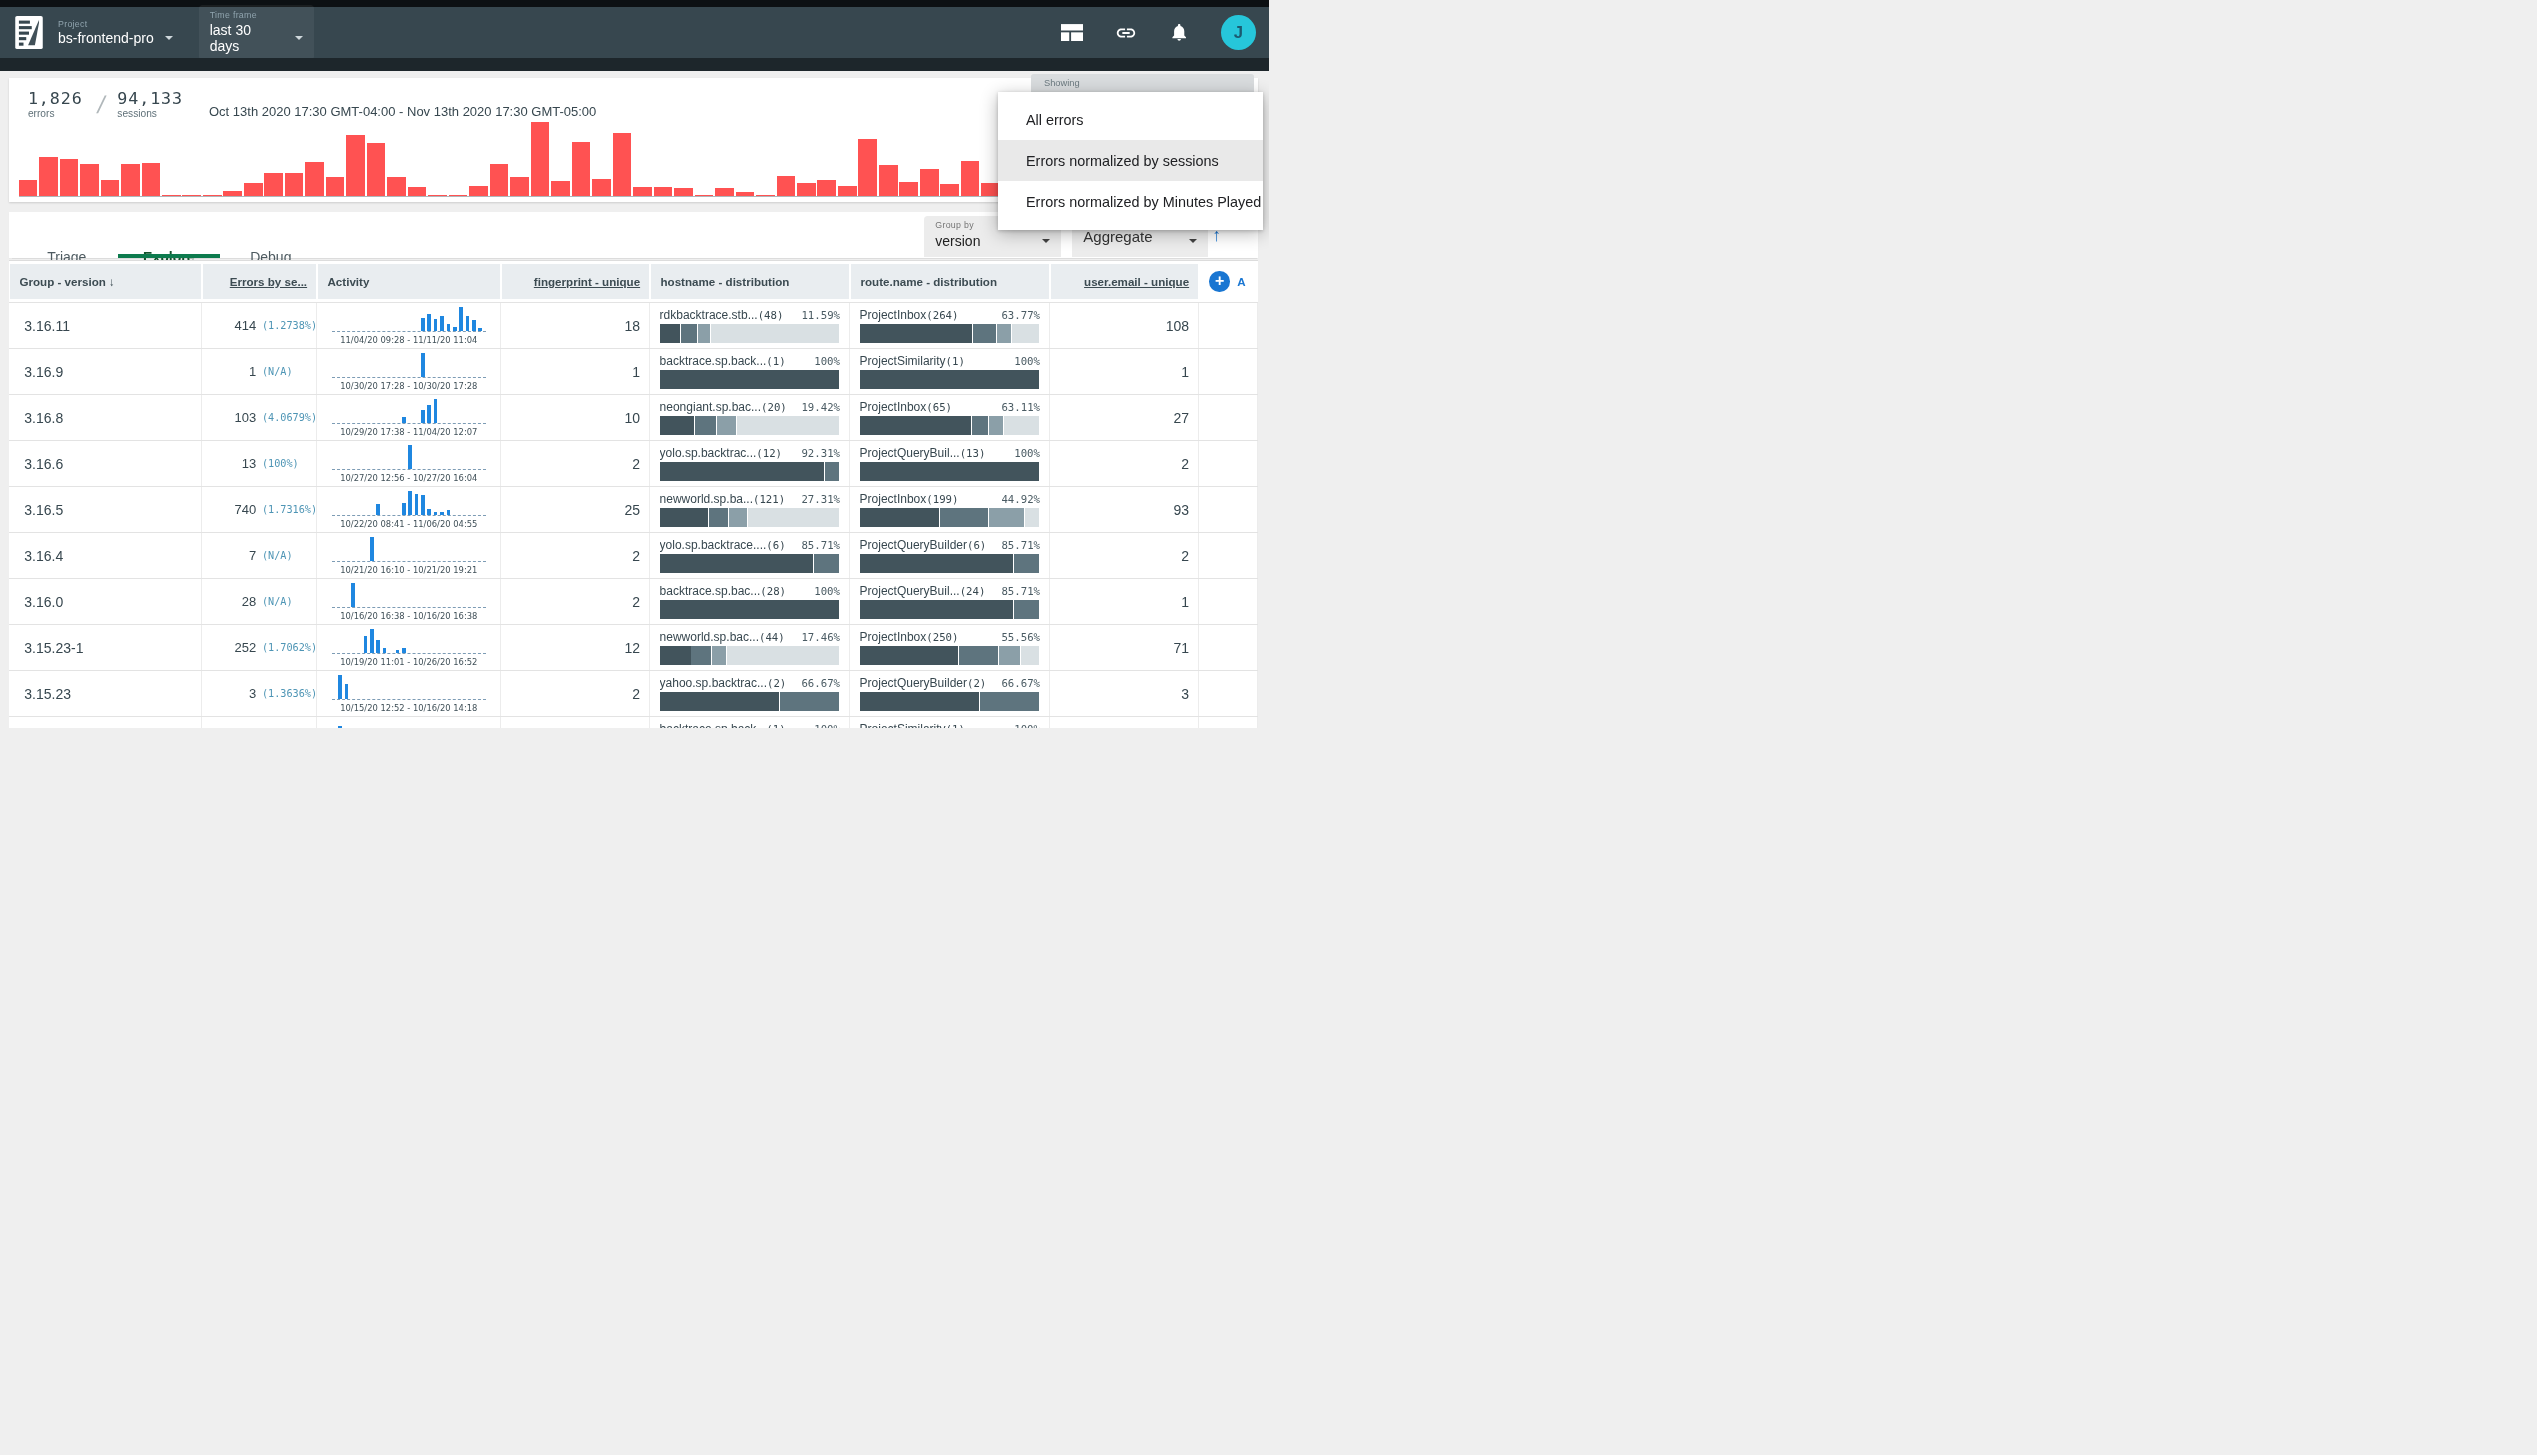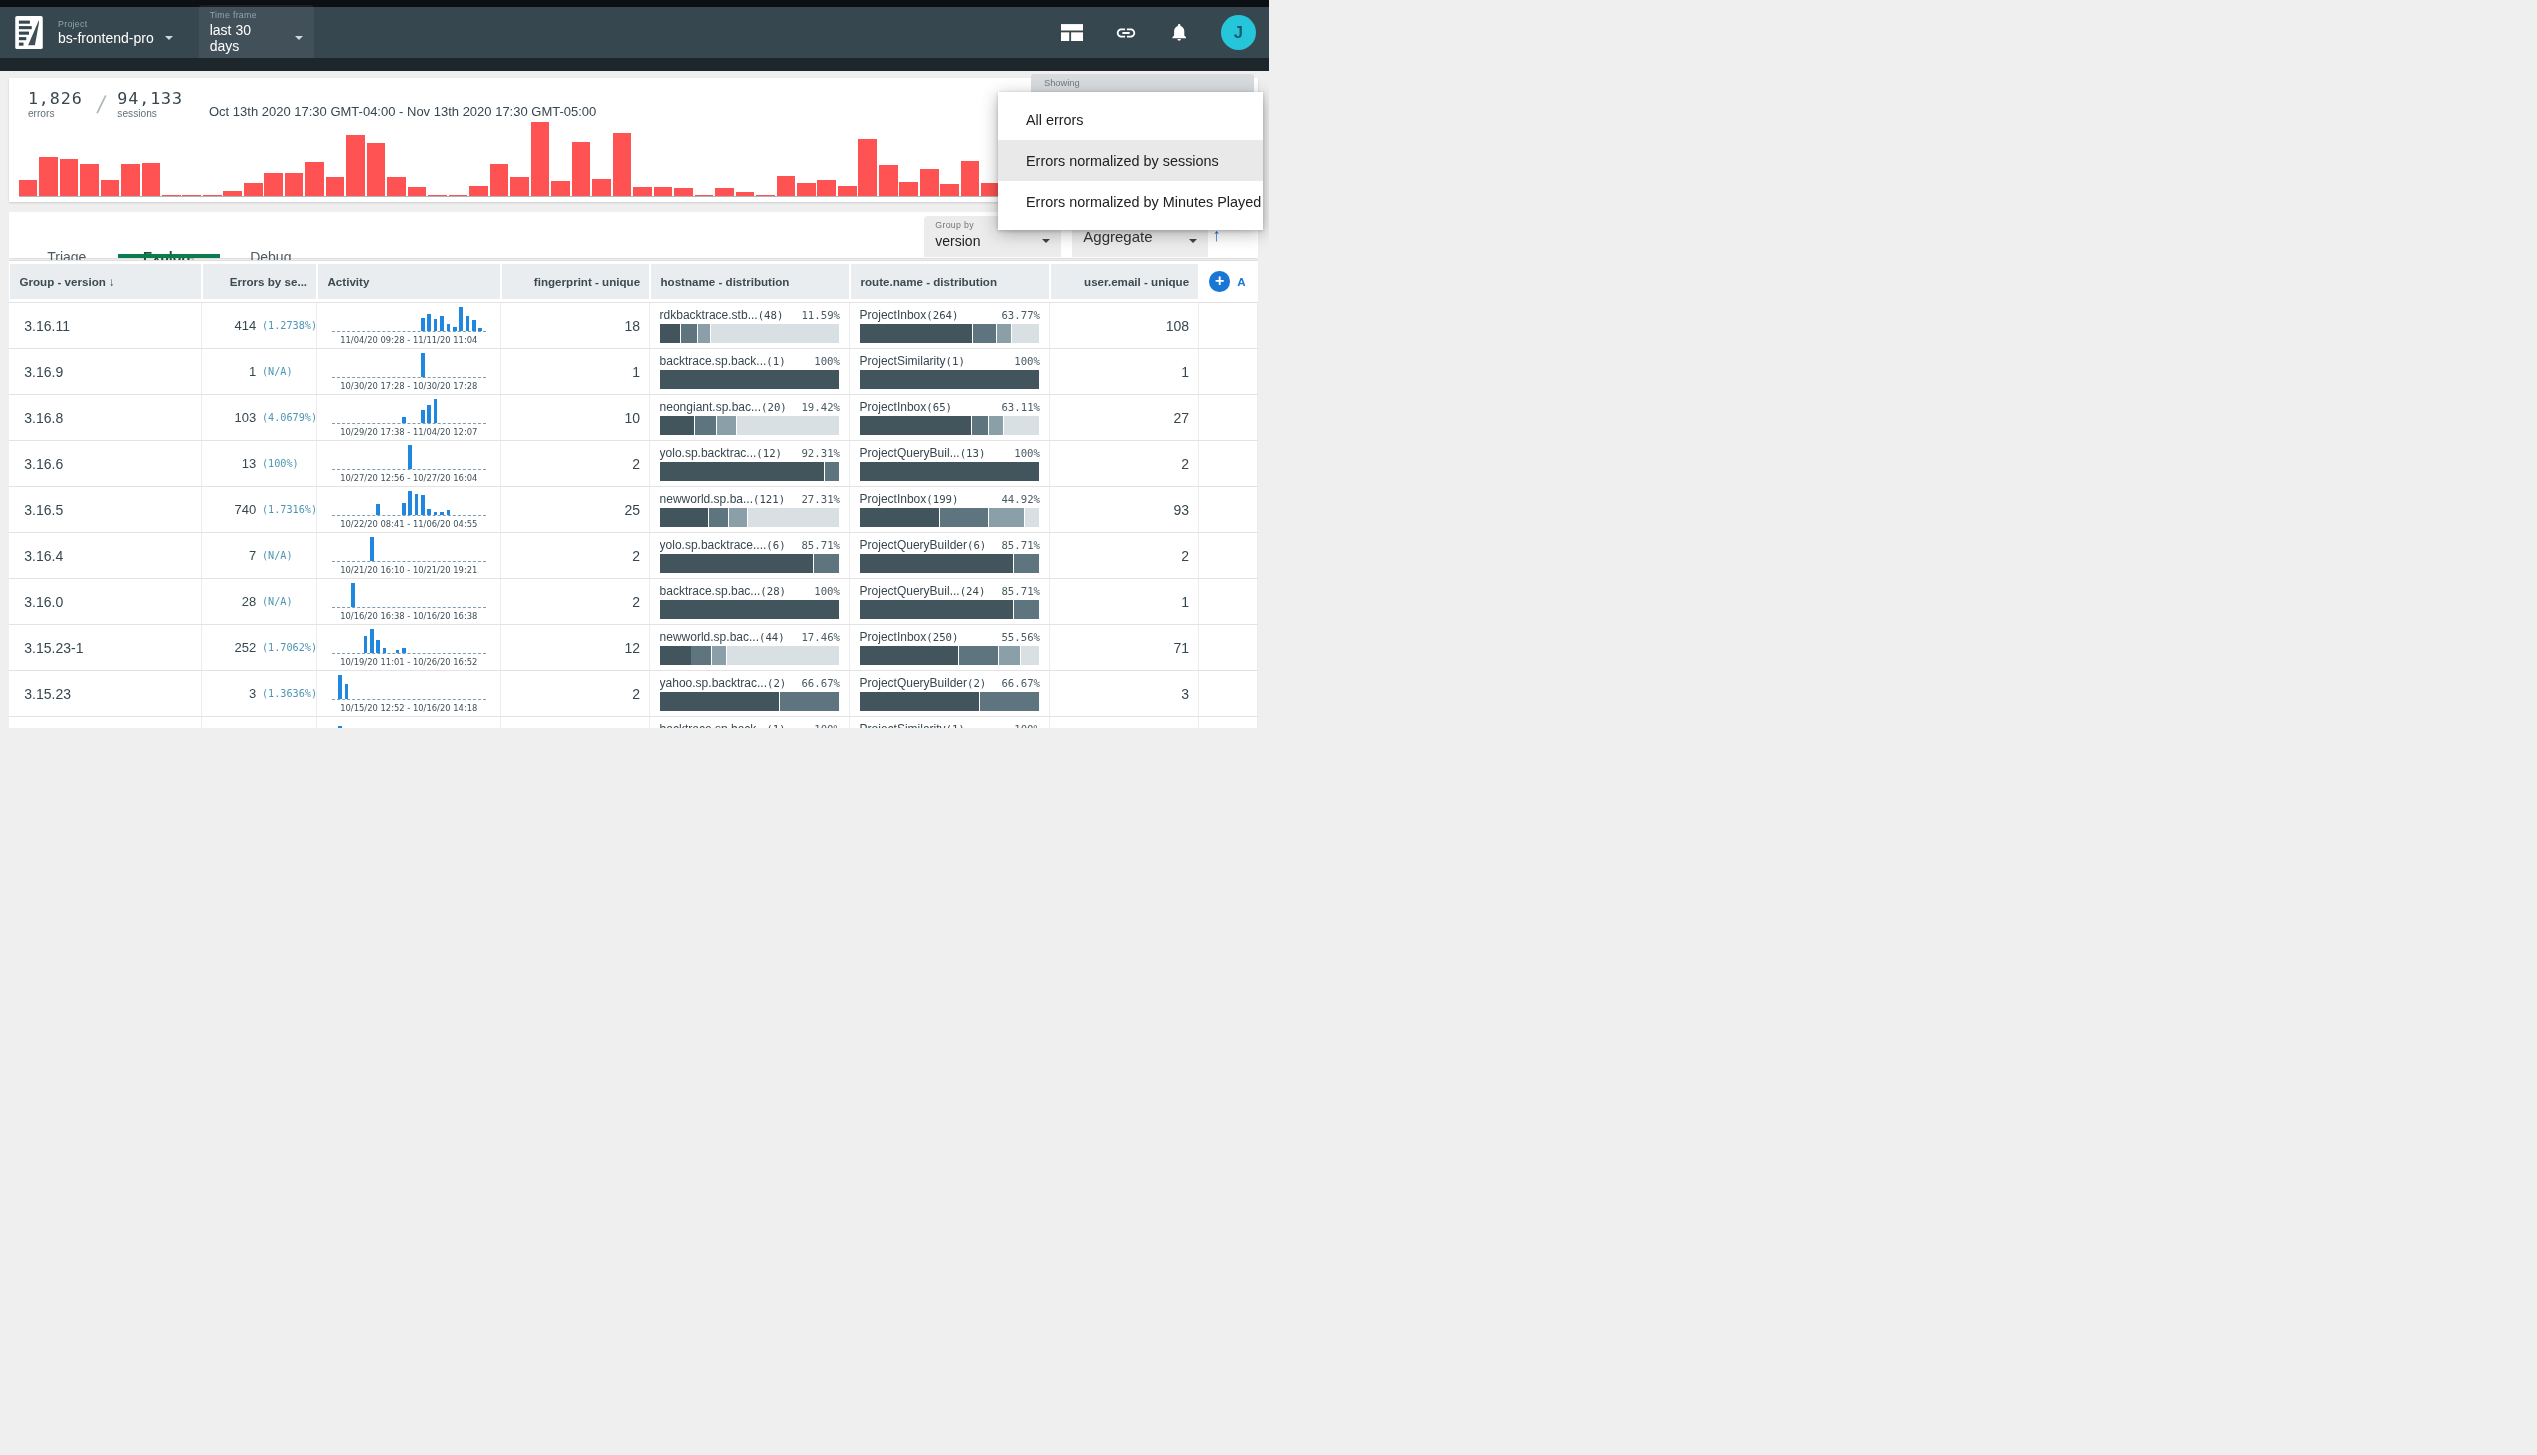--- a/index.html
+++ b/index.html
@@ -44,21 +44,21 @@
   .select-chip{position:absolute;top:3.7px;height:41px;background:#ececec;border-radius:3.7px 3.7px 0 0;cursor:pointer;}
   .select-chip .chip-label{color:#757575;padding:4.6px 0 0 11px;}
   .select-chip .sel-value{font-size:14px;color:#212121;padding:0.9px 0 0 11px;}
   .dark-caret{border-top-color:#424242;position:absolute;right:11px;bottom:14px;}
   .sort-up-arrow{position:absolute;top:13px;font-size:17.6px;font-weight:bold;color:#1976d2;cursor:pointer;}
   
   .table-panel{position:absolute;left:9.3px;right:11px;top:260px;bottom:0;background:#fff;border-top:0.9px solid #dcdcdc;overflow:hidden;}
   .grid-cols{display:grid;grid-template-columns:193px 115px 184px 149px 200px 200px 149px 1fr;}
   .thead{height:41px;}
   .th{background:#e9edf0;margin:2.8px 0.9px;display:flex;align-items:center;padding:0 9.3px;font-size:11.6px;font-weight:bold;color:#3c4b52;white-space:nowrap;overflow:hidden;cursor:pointer;}
-  .th.right{justify-content:flex-end;}
+  .th.right{justify-content:flex-end;text-decoration:underline;}
   .th.add-col{background:transparent;color:#1976d2;gap:7.4px;overflow:hidden;}
   .plus-circle{width:20.4px;height:20.4px;border-radius:50%;background:#1976d2;color:#fff;display:flex;align-items:center;justify-content:center;font-size:16px;flex:none;}
   .row{height:45px;border-top:0.9px solid #e3e3e3;cursor:pointer;}
   .row > div{border-right:0.9px solid #ececec;overflow:hidden;}
   .c-version{display:flex;align-items:center;padding-left:15px;font-size:14px;color:#37474f;}
   .c-errors{display:flex;align-items:center;justify-content:flex-start;padding-left:0;}
   .err-num{width:54px;text-align:right;font-size:13px;color:#37474f;flex:none;}
   .err-pct{font-family:"DejaVu Sans Mono",monospace;font-size:10.2px;color:#4e95b5;margin-left:5.6px;white-space:nowrap;}
   .c-activity{display:flex;flex-direction:column;align-items:center;justify-content:center;}
   .spark{width:154px;height:25px;display:flex;align-items:flex-end;border-bottom:1.4px dashed #7d9cb5;}

